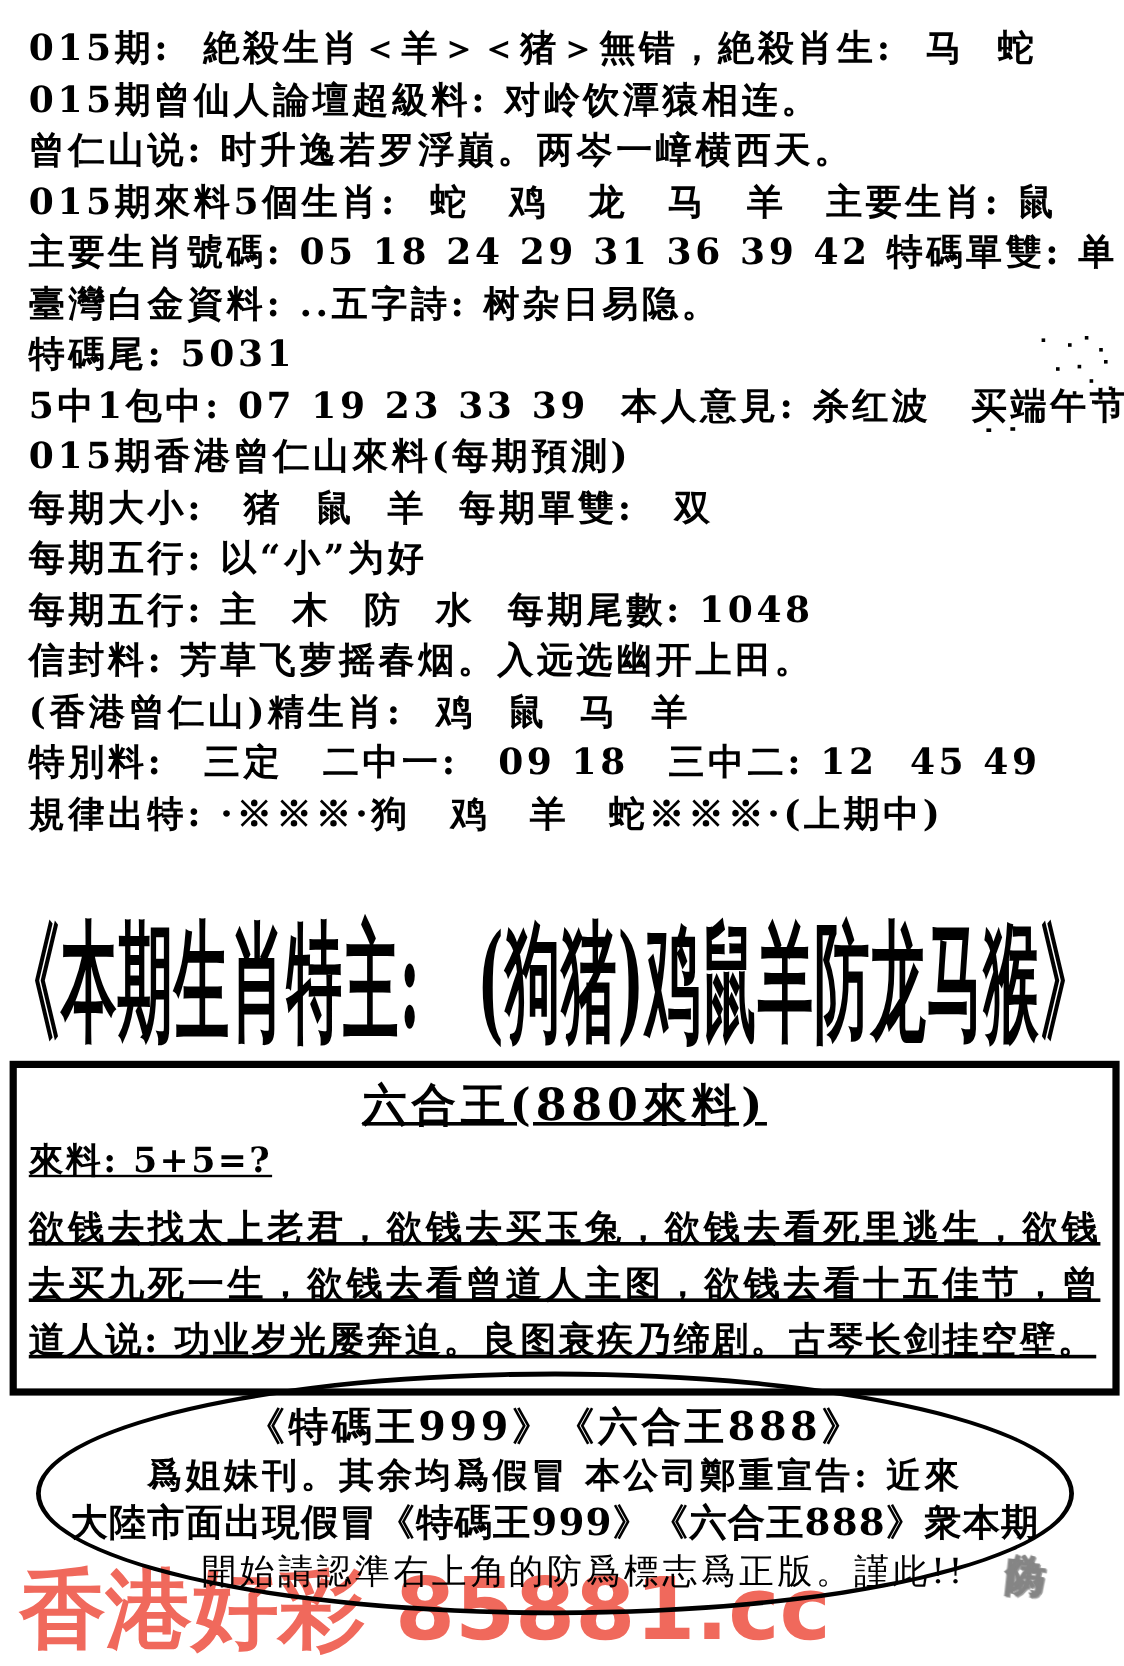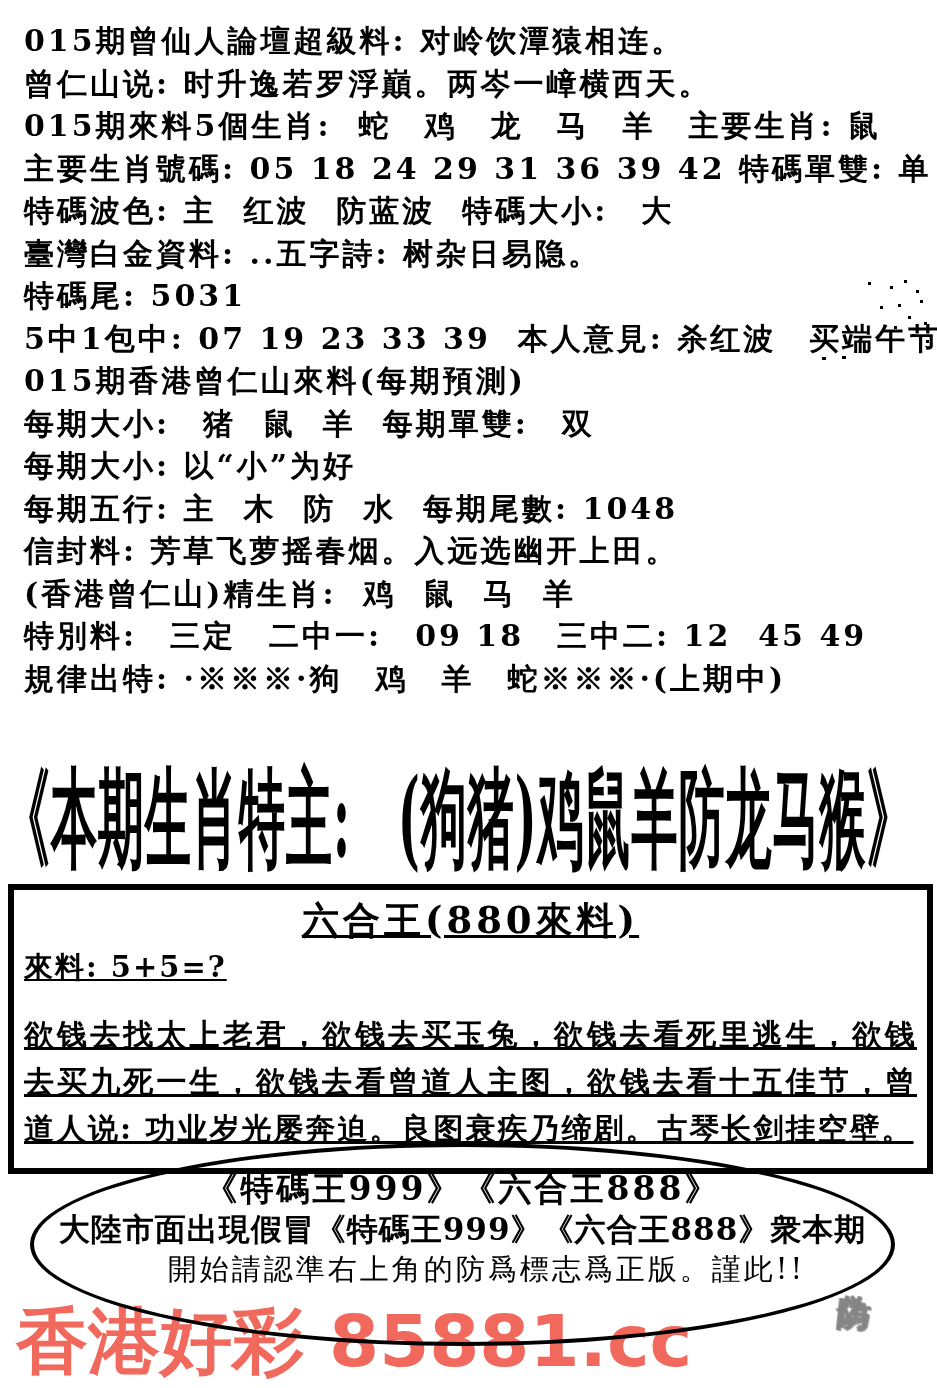--- a/index.html
+++ b/index.html
@@ -33,21 +33,21 @@
   }
   .box-title{
     text-align:center;font-size:37px;font-weight:800;letter-spacing:4px;
     font-family:"DejaVu Serif", serif;
   }
   .box-sub{
     font-size:29px;font-weight:700;margin-top:2px;letter-spacing:2px;
     font-family:"DejaVu Serif", serif;
   }
   .box-body{
-    font-size:30px;font-weight:700;line-height:47px;margin-top:23px;
+    font-size:30px;font-weight:700;line-height:47px;margin-top:12px;
     text-align:justify;letter-spacing:2px;
     font-family:"DejaVu Serif", serif;
   }
   
   .oval{
     position:absolute;top:1143px;left:30px;width:865px;height:203px;
     border:4px solid #000;border-radius:50%;
     background:transparent;z-index:4;
     display:flex;flex-direction:column;align-items:center;
     padding-top:22px;box-sizing:border-box;
@@ -83,48 +83,49 @@
     position:absolute;top:356px;left:842px;width:4px;height:3px;background:#000;
     box-shadow:-20px 1px 0 #000;
   }
 </style>
 </head>
 <body>
 
 <div class="sheet">
 
   <div class="lines">
+    <div class="tline">015期:  絶殺生肖＜羊＞＜猪＞無错，絶殺肖生:  马  蛇</div>
     <div class="tline">015期曾仙人論壇超級料: 对岭饮潭猿相连。</div>
     <div class="tline">曾仁山说: 时升逸若罗浮巔。两岑一嶂横西天。</div>
     <div class="tline">015期來料5個生肖:  蛇　鸡　龙　马　羊　主要生肖: 鼠</div>
     <div class="tline">主要生肖號碼: 05 18 24 29 31 36 39 42 特碼單雙: 单</div>
-    <div class="tline">特碼波色: 主  红波  防蓝波  特碼大小:　大</div>
     <div class="tline">臺灣白金資料: ..五字詩: 树杂日易隐。</div>
     <div class="tline">特碼尾: 5031</div>
     <div class="tline">5中1包中: 07 19 23 33 39  本人意見: 杀红波　买端午节</div>
     <div class="tline">015期香港曾仁山來料(每期預測)</div>
     <div class="tline">每期大小:　猪  鼠  羊  每期單雙:　双</div>
-    <div class="tline">每期大小: 以“小”为好</div>
+    <div class="tline">每期五行: 以“小”为好</div>
     <div class="tline">每期五行: 主  木  防  水  每期尾數: 1048</div>
     <div class="tline">信封料: 芳草飞萝摇春烟。入远选幽开上田。</div>
     <div class="tline">(香港曾仁山)精生肖:  鸡  鼠  马  羊</div>
     <div class="tline">特別料:　三定　二中一:　09 18　三中二: 12  45 49</div>
     <div class="tline">規律出特: ·※※※·狗　鸡　羊　蛇※※※·(上期中)</div>
   </div>
 
   <div class="headline">《本期生肖特主:　(狗猪)鸡鼠羊防龙马猴》</div>
 
   <div class="box">
     <div class="box-title">六合王(880來料)</div>
     <div class="box-sub">來料: 5+5=?</div>
     <div class="box-body">欲钱去找太上老君，欲钱去买玉兔，欲钱去看死里逃生，欲钱去买九死一生，欲钱去看曾道人主图，欲钱去看十五佳节，曾道人说: 功业岁光屡奔迫。良图衰疾乃缔剧。古琴长剑挂空壁。</div>
   </div>
 
   <div class="oval">
     <div class="o1">《特碼王999》《六合王888》</div>
+    <div class="o2">爲姐妹刊。其余均爲假冒 本公司鄭重宣告: 近來</div>
     <div class="o3">大陸市面出現假冒《特碼王999》《六合王888》衆本期</div>
     <div class="o4">開始請認準右上角的防爲標志爲正版。謹此!!</div>
   </div>
 
   <div class="watermark" style="color: rgb(240, 105, 92);">香港好彩 85881.cc</div>
 
   <div class="seal">防偽</div>
 
   <div class="speckles"></div>
   <div class="speck2"></div>

